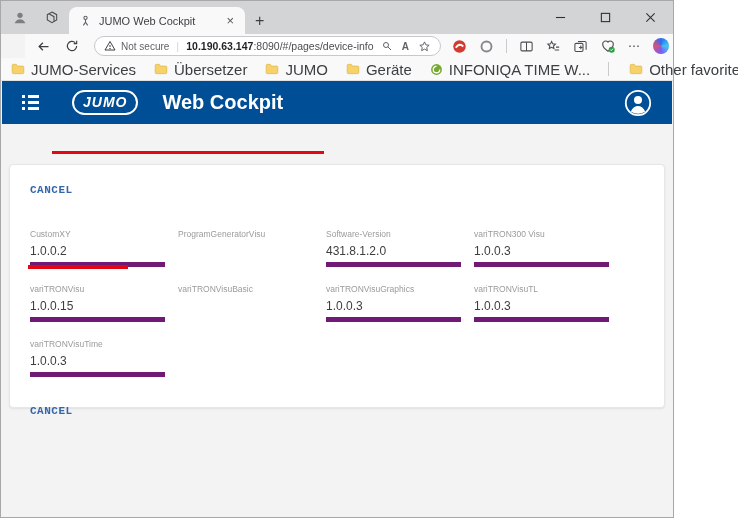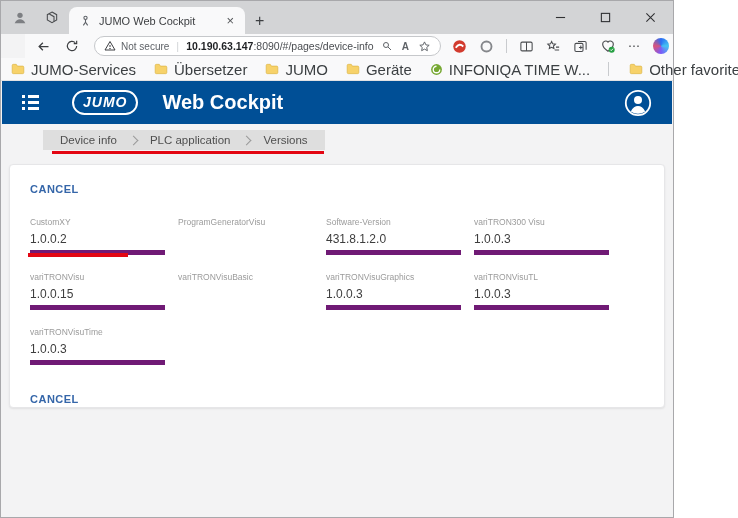--- a/index.html
+++ b/index.html
@@ -53,23 +53,23 @@
   .avatar { margin-left: auto; margin-right: 6px; cursor: pointer; display: flex; }
 
   
   .breadcrumb { position: absolute; top: 49px; left: 41px; height: 20px; background: #dedede; display: flex; align-items: center; padding: 0 6px; }
   .crumb { font-size: 11.5px; color: #4f4f4f; padding: 0 11px; cursor: pointer; white-space: nowrap; }
   .crumb-sep { width: 7px; height: 7px; border-top: 1.6px solid #9a9a9a; border-right: 1.6px solid #9a9a9a; transform: rotate(45deg); margin: 0 2px; }
   .anno-line-1 { position: absolute; top: 70px; left: 50px; width: 272px; height: 3px; background: #e30613; }
 
   
   .card { position: absolute; top: 83px; left: 7px; right: 7px; height: 244px; background: #ffffff; border: 1px solid #e6e6e8; border-radius: 4px; box-shadow: 0 1px 2px rgba(0,0,0,0.08); padding: 14px 20px 0 20px; }
-  .cancel-link { font-size: 11px; font-weight: 600; letter-spacing: 0.5px; color: #3566a9; cursor: pointer; display: inline-block; }
+  .cancel-link { font-size: 11px; font-weight: 600; letter-spacing: 0.5px; color: #3566a9; cursor: pointer; display: inline-block; font-family: Liberation Mono, monospace; }
   .cancel-bottom { margin-top: 28px; }
-  .fields { margin-top: 20px; display: grid; grid-template-columns: repeat(4, 135px); column-gap: 13px; row-gap: 17px; }
+  .fields { margin-top: 32px; display: grid; grid-template-columns: repeat(4, 135px); column-gap: 13px; row-gap: 17px; }
   .field { position: relative; width: 135px; }
   .f-label { font-size: 8.5px; color: #9b9b9b; margin-bottom: 5px; white-space: nowrap; }
   .f-value { font-size: 12px; color: #3d3d3d; padding-bottom: 4px; border-bottom: 5px solid #701a75; cursor: text; }
   .anno-line-2 { position: absolute; left: -2px; bottom: -2px; width: 100px; height: 4px; background: #e30613; }
 </style>
 </head>
 <body>
 
 <div class="window">
 
@@ -266,27 +266,20 @@
       <span class="app-title">Web Cockpit</span>
       <span class="avatar">
         <svg width="28" height="28" viewBox="0 0 28 28" fill="none">
             <circle cx="14" cy="14" r="12.2" stroke="#fff" stroke-width="1.8"></circle>
             <circle cx="14" cy="11" r="4" fill="#fff"></circle>
             <path d="M6.8 22.5c1.8-4 4.5-5.6 7.2-5.6s5.4 1.6 7.2 5.6a12.2 12.2 0 0 1-14.4 0z" fill="#fff"></path>
           </svg>
       </span>
     </div>
 
-    <div class="breadcrumb">
-      <span class="crumb">Device info</span>
-      <span class="crumb-sep"></span>
-      <span class="crumb">PLC application</span>
-      <span class="crumb-sep"></span>
-      <span class="crumb">Versions</span>
-    </div>
     <div class="anno-line-1"></div>
 
     <div class="card">
       <span class="cancel-link">CANCEL</span>
 
       <div class="fields">
         <div class="field">
           <div class="f-label">CustomXY</div>
           <div class="f-value">1.0.0.2</div>
           <div class="anno-line-2"></div>

